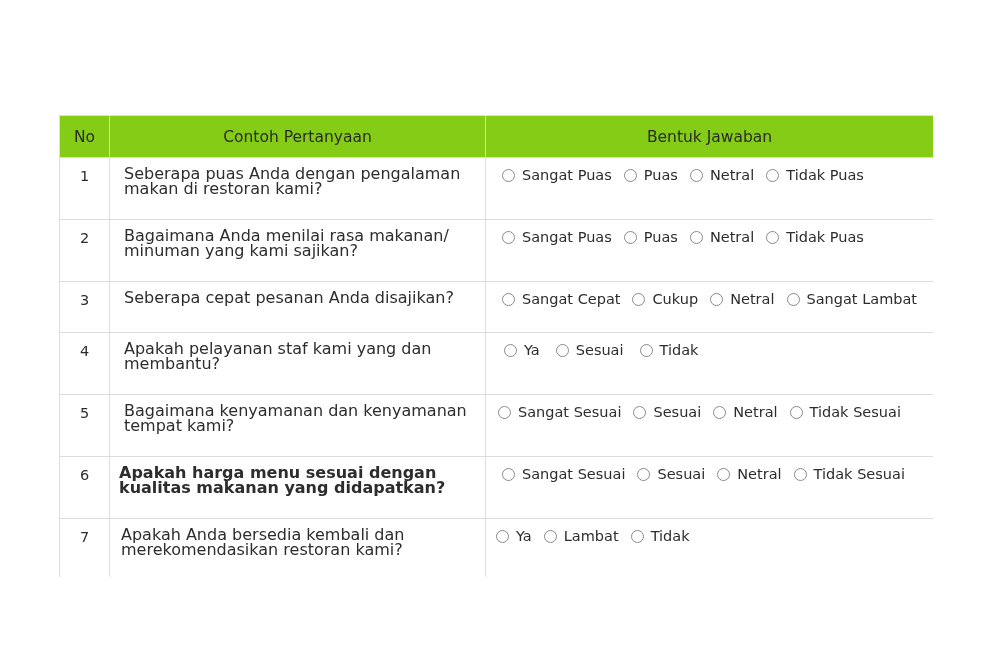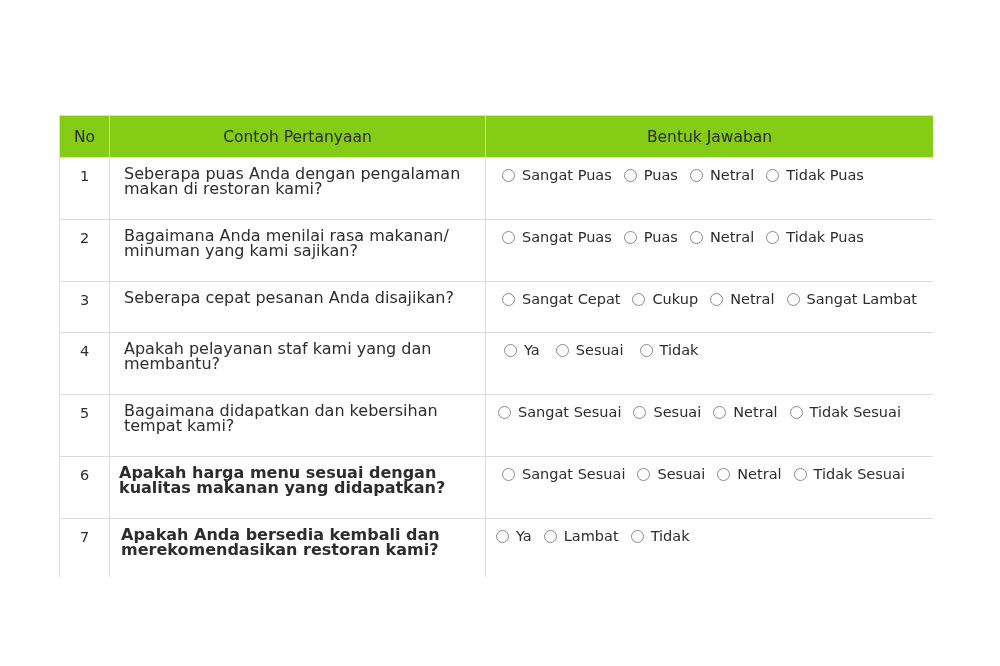--- a/index.html
+++ b/index.html
@@ -194,21 +194,21 @@
             <label class="opt">
                 <span class="radio"></span>
                 <span>Tidak</span>
               </label>
           </div>
         </td>
       </tr>
 
       <tr class="r5">
         <td class="no">5</td>
-        <td class="q">Bagaimana didapatkan dan kebersihan tempat kami?</td>
+        <td class="q">Bagaimana kenyamanan dan kenyamanan tempat kami?</td>
         <td class="a">
           <div class="options" style="margin-left:-4px;">
             <label class="opt">
                 <span class="radio"></span>
                 <span>Sangat Sesuai</span>
               </label>
             <label class="opt">
                 <span class="radio"></span>
                 <span>Sesuai</span>
               </label>
@@ -244,21 +244,21 @@
             <label class="opt">
                 <span class="radio"></span>
                 <span>Tidak Sesuai</span>
               </label>
           </div>
         </td>
       </tr>
 
       <tr class="r7">
         <td class="no">7</td>
-        <td class="q" style="padding-left:11px;font-weight:bold;">Apakah Anda bersedia kembali dan merekomendasikan restoran kami?</td>
+        <td class="q" style="padding-left:11px;">Apakah Anda bersedia kembali dan merekomendasikan restoran kami?</td>
         <td class="a">
           <div class="options" style="margin-left:-6px;">
             <label class="opt">
                 <span class="radio"></span>
                 <span>Ya</span>
               </label>
             <label class="opt">
                 <span class="radio"></span>
                 <span>Lambat</span>
               </label>

